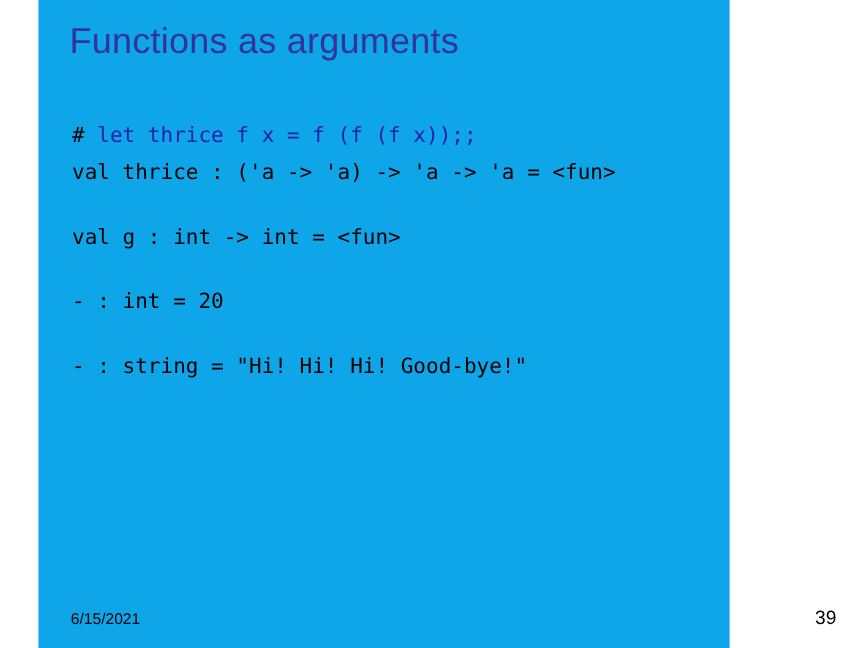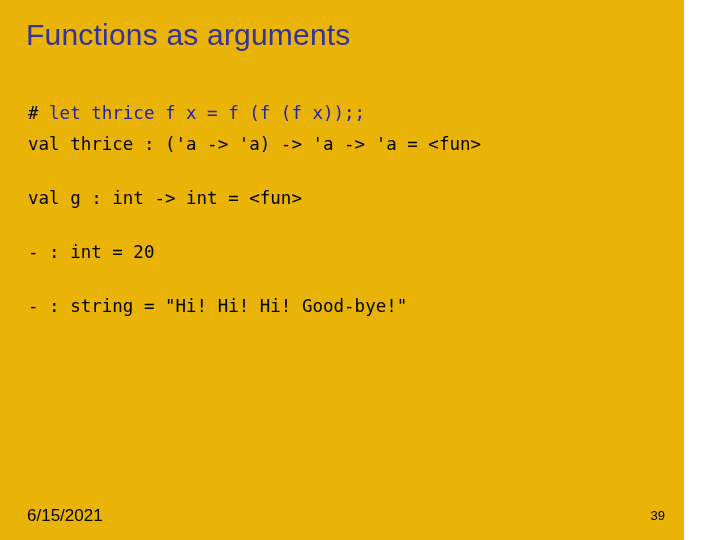--- a/index.html
+++ b/index.html
@@ -8,24 +8,25 @@
   }
   body {
     width: 720px;
     height: 540px;
     background: #ffffff;
     font-family: "Liberation Sans", sans-serif;
     overflow: hidden;
   }
   .slide {
     position: relative;
-    width: 684px;
+    width: 576px;
     height: 540px;
-    background: #eab308;
+    background: #0ea5e9;
     box-sizing: border-box;
+    margin-left: 32px;
   }
   .slide-title {
     position: absolute;
     left: 26px;
     top: 17px;
     font-family: "Liberation Sans", sans-serif;
     font-size: 30px;
     line-height: 36px;
     color: #333399;
     letter-spacing: 0.2px;
@@ -66,31 +67,31 @@
     left: 0;
     top: 507px;
     width: 720px;
     height: 24px;
   }
   .footer-date {
     position: absolute;
     left: 27px;
     top: 1px;
     font-family: "Liberation Sans", sans-serif;
-    font-size: 17px;
+    font-size: 13px;
     line-height: 16px;
     color: #000000;
     white-space: nowrap;
   }
   .footer-page {
     position: absolute;
     right: 55px;
     top: 1px;
     font-family: "Liberation Sans", sans-serif;
-    font-size: 13px;
+    font-size: 16px;
     line-height: 16px;
     color: #000000;
     white-space: nowrap;
   }
 </style>
 </head>
 <body>
 
 <div class="slide">
 

